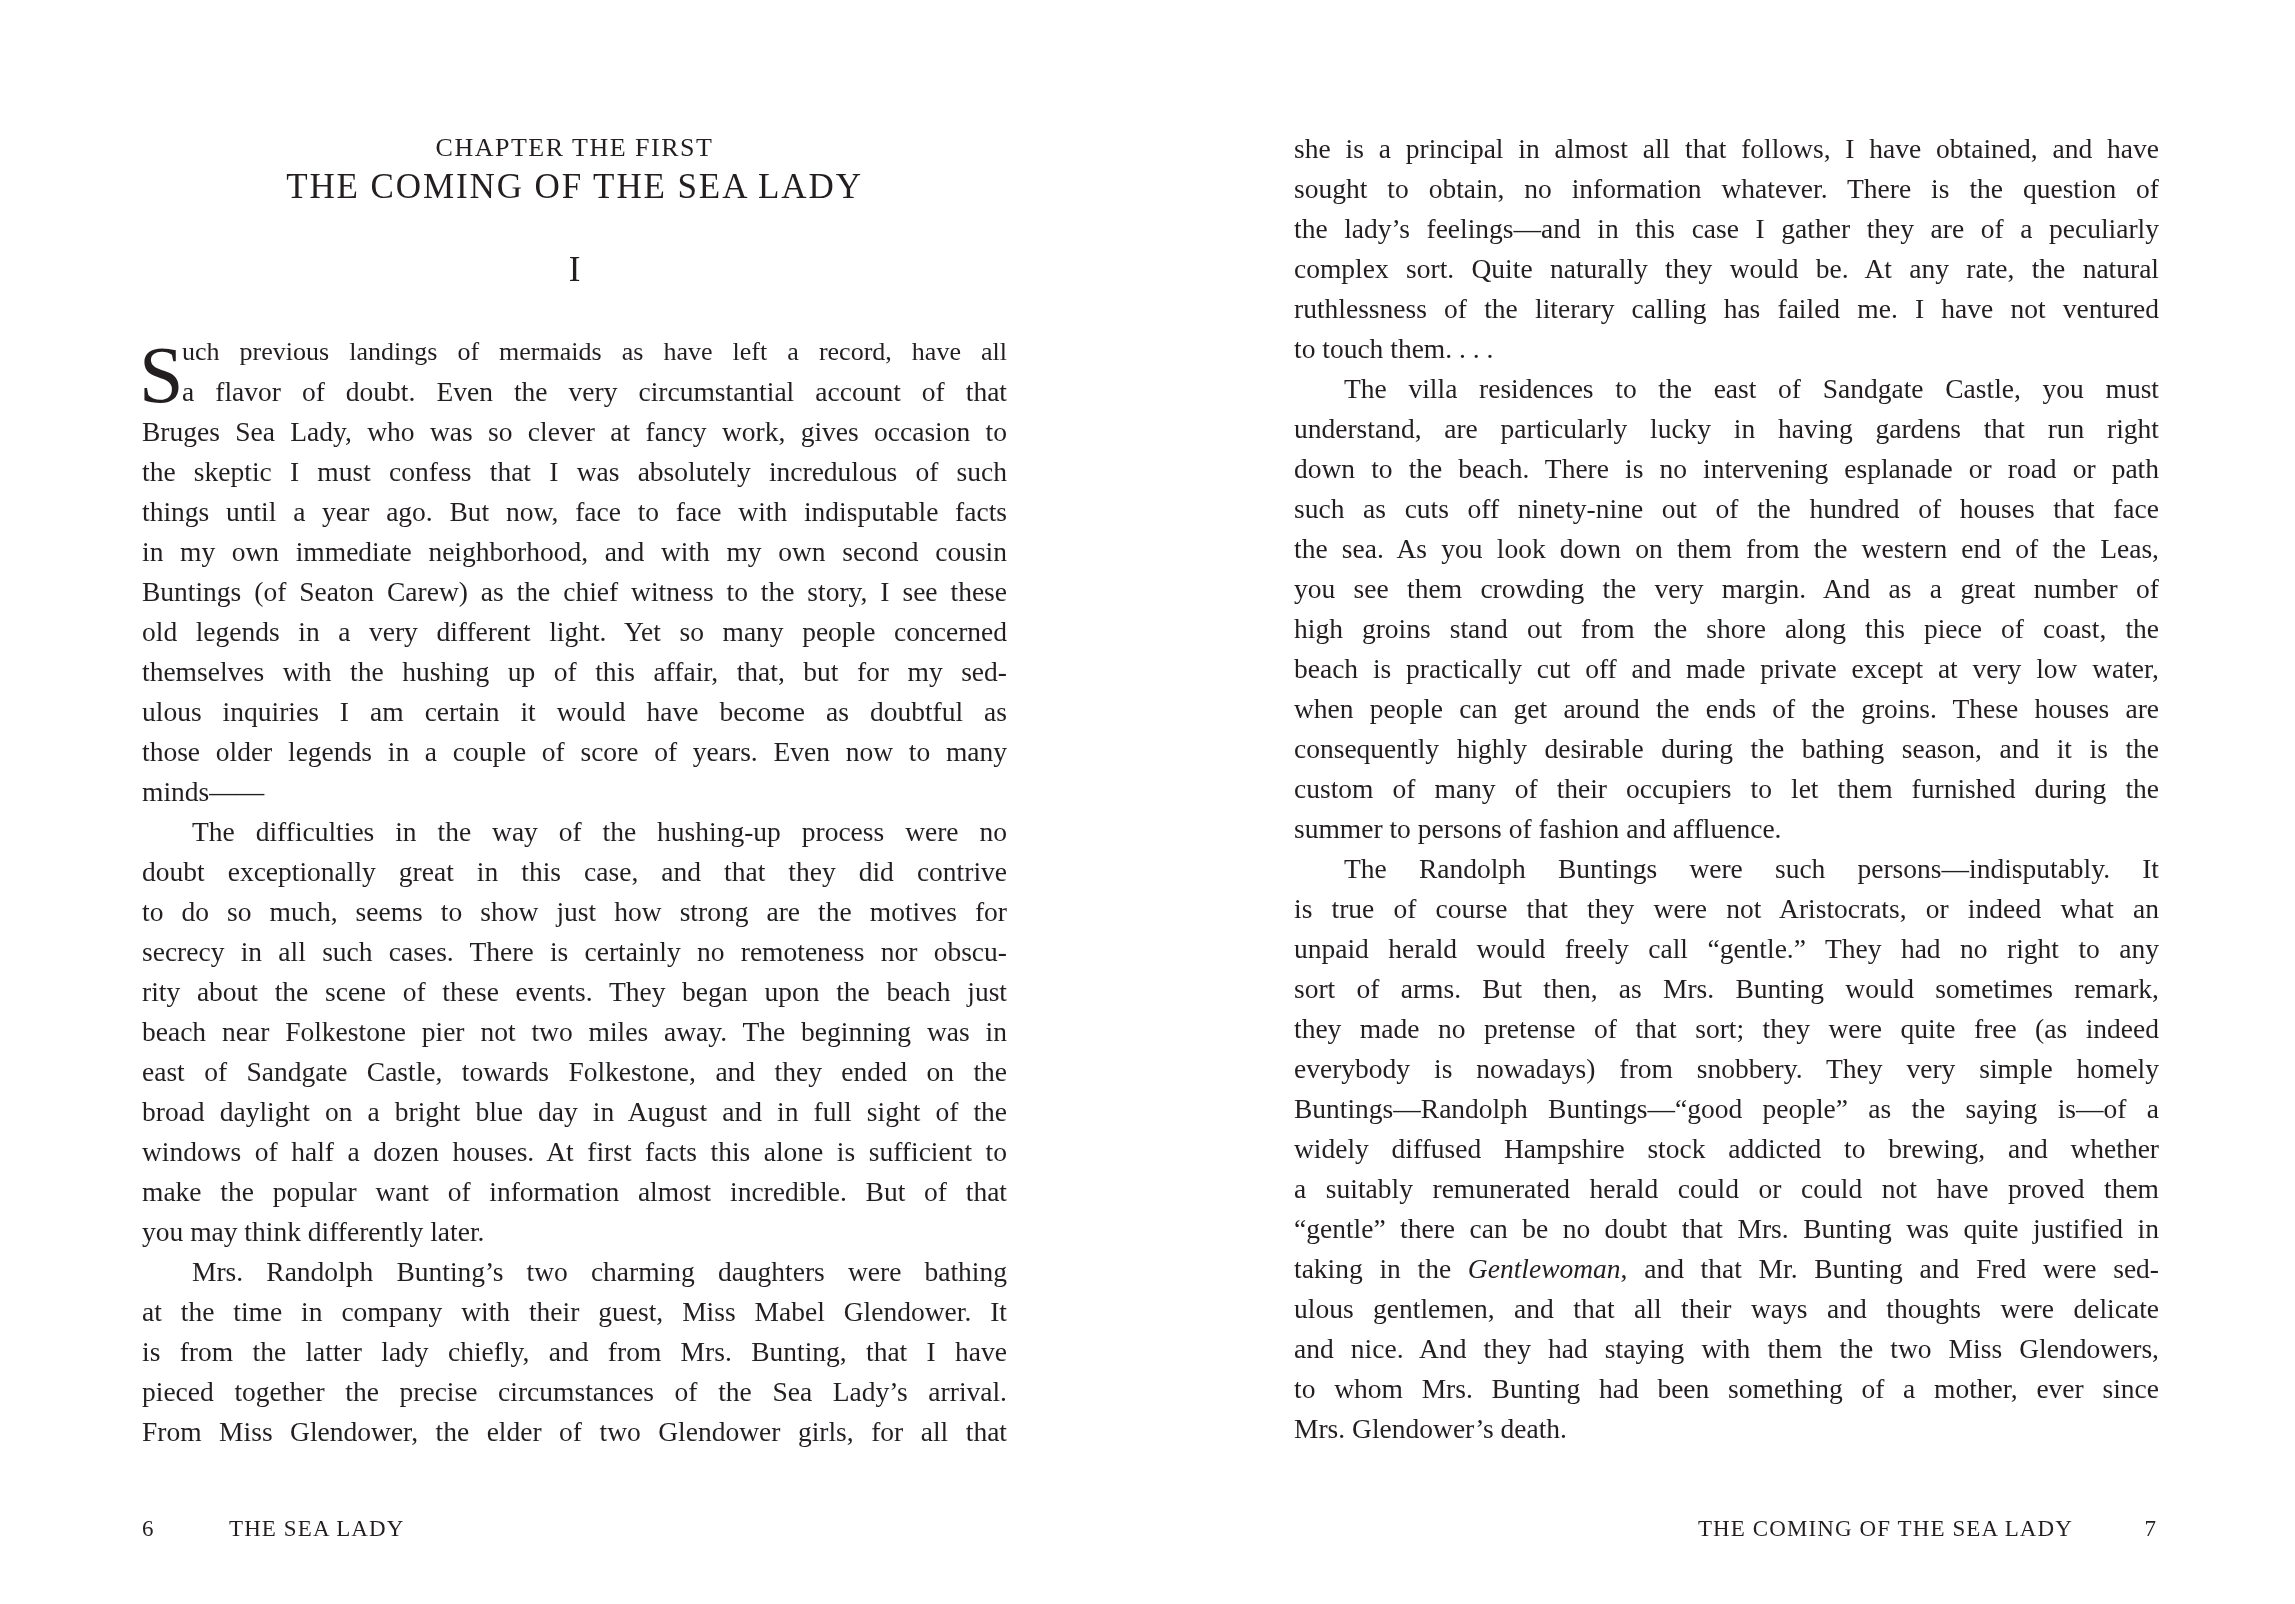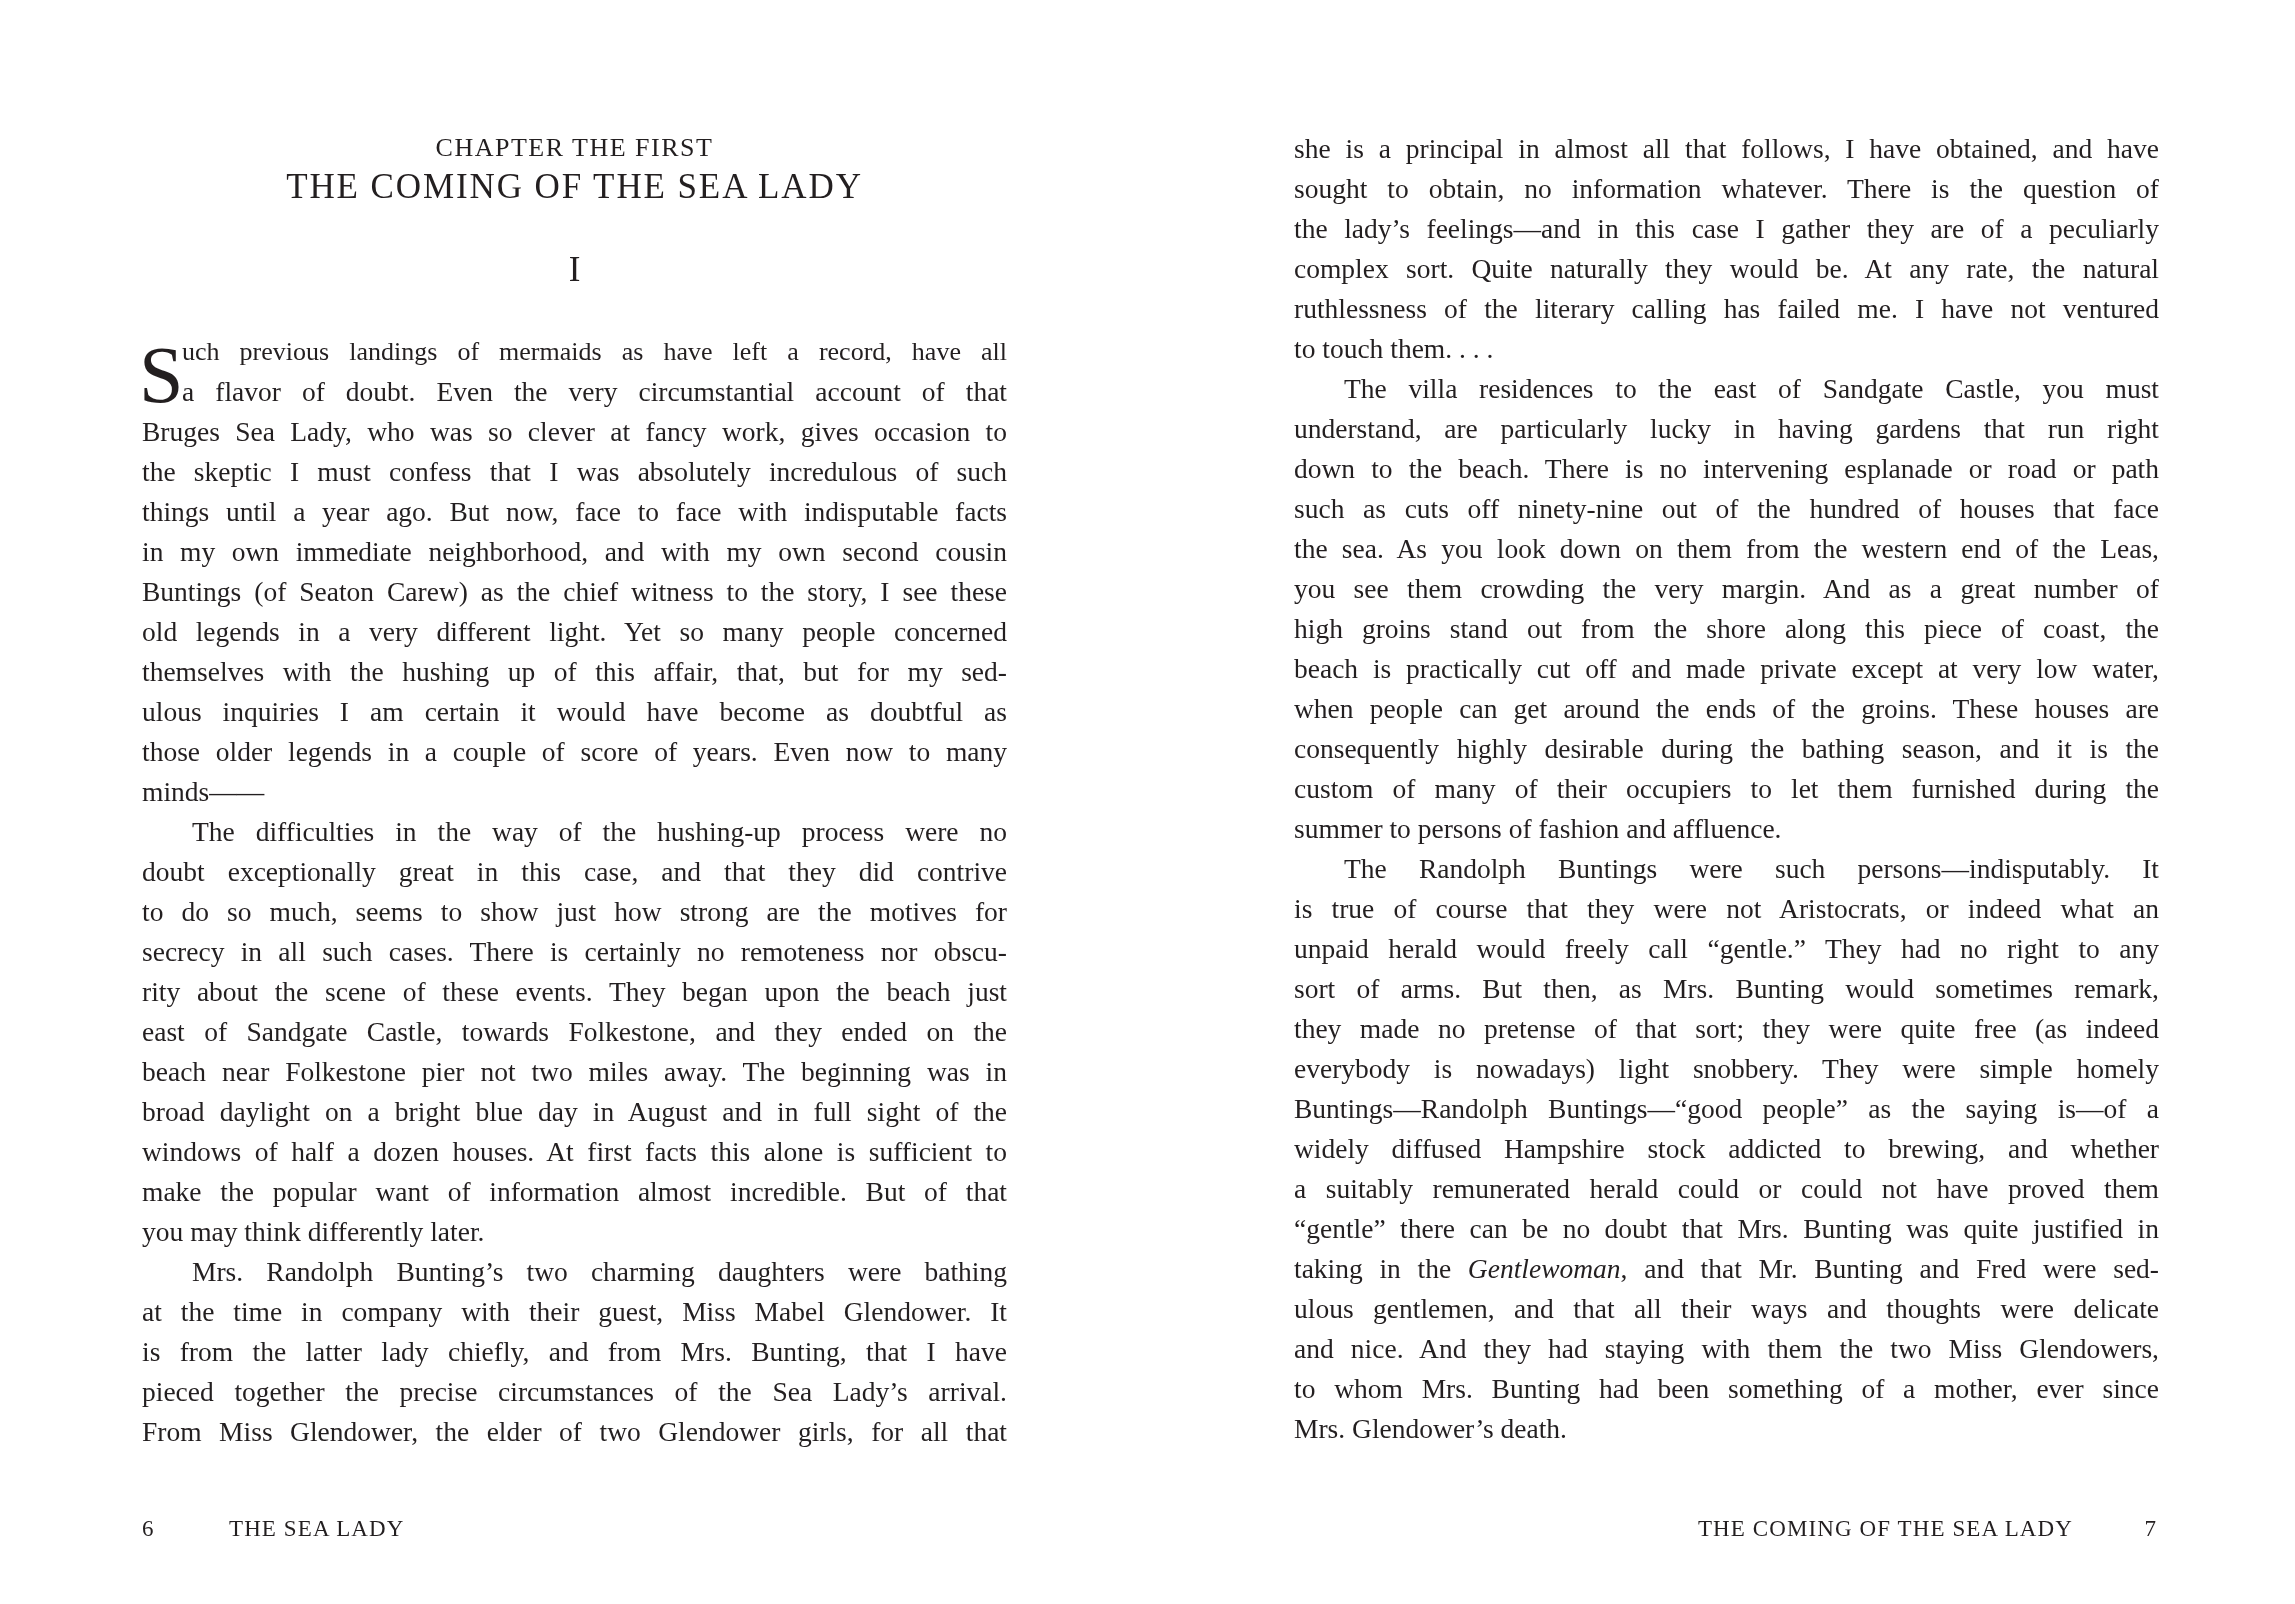--- a/index.html
+++ b/index.html
@@ -124,22 +124,22 @@
     <div class="line">old legends in a very different light. Yet so many people concerned</div>
     <div class="line">themselves with the hushing up of this affair, that, but for my sed-</div>
     <div class="line">ulous inquiries I am certain it would have become as doubtful as</div>
     <div class="line">those older legends in a couple of score of years. Even now to many</div>
     <div class="line last">minds——</div>
     <div class="line indent">The difficulties in the way of the hushing-up process were no</div>
     <div class="line">doubt exceptionally great in this case, and that they did contrive</div>
     <div class="line">to do so much, seems to show just how strong are the motives for</div>
     <div class="line">secrecy in all such cases. There is certainly no remoteness nor obscu-</div>
     <div class="line">rity about the scene of these events. They began upon the beach just</div>
+    <div class="line">beach near Folkestone pier not two miles away. The beginning was in</div>
     <div class="line">east of Sandgate Castle, towards Folkestone, and they ended on the</div>
-    <div class="line">beach near Folkestone pier not two miles away. The beginning was in</div>
     <div class="line">broad daylight on a bright blue day in August and in full sight of the</div>
     <div class="line">windows of half a dozen houses. At first facts this alone is sufficient to</div>
     <div class="line">make the popular want of information almost incredible. But of that</div>
     <div class="line last">you may think differently later.</div>
     <div class="line indent">Mrs. Randolph Bunting’s two charming daughters were bathing</div>
     <div class="line">at the time in company with their guest, Miss Mabel Glendower. It</div>
     <div class="line">is from the latter lady chiefly, and from Mrs. Bunting, that I have</div>
     <div class="line">pieced together the precise circumstances of the Sea Lady’s arrival.</div>
     <div class="line">From Miss Glendower, the elder of two Glendower girls, for all that</div>
   </div>
@@ -166,21 +166,21 @@
     <div class="line">beach is practically cut off and made private except at very low water,</div>
     <div class="line">when people can get around the ends of the groins. These houses are</div>
     <div class="line">consequently highly desirable during the bathing season, and it is the</div>
     <div class="line">custom of many of their occupiers to let them furnished during the</div>
     <div class="line last">summer to persons of fashion and affluence.</div>
     <div class="line indent">The Randolph Buntings were such persons—indisputably. It</div>
     <div class="line">is true of course that they were not Aristocrats, or indeed what an</div>
     <div class="line">unpaid herald would freely call “gentle.” They had no right to any</div>
     <div class="line">sort of arms. But then, as Mrs. Bunting would sometimes remark,</div>
     <div class="line">they made no pretense of that sort; they were quite free (as indeed</div>
-    <div class="line">everybody is nowadays) light snobbery. They were simple homely</div>
+    <div class="line">everybody is nowadays) from snobbery. They very simple homely</div>
     <div class="line">Buntings—Randolph Buntings—“good people” as the saying is—of a</div>
     <div class="line">widely diffused Hampshire stock addicted to brewing, and whether</div>
     <div class="line">a suitably remunerated herald could or could not have proved them</div>
     <div class="line">“gentle” there can be no doubt that Mrs. Bunting was quite justified in</div>
     <div class="line"><span>taking in the </span><em>Gentlewoman</em><span>, and that Mr. Bunting and Fred were sed-</span></div>
     <div class="line">ulous gentlemen, and that all their ways and thoughts were delicate</div>
     <div class="line">and nice. And they had staying with them the two Miss Glendowers,</div>
     <div class="line">to whom Mrs. Bunting had been something of a mother, ever since</div>
     <div class="line last">Mrs. Glendower’s death.</div>
   </div>

